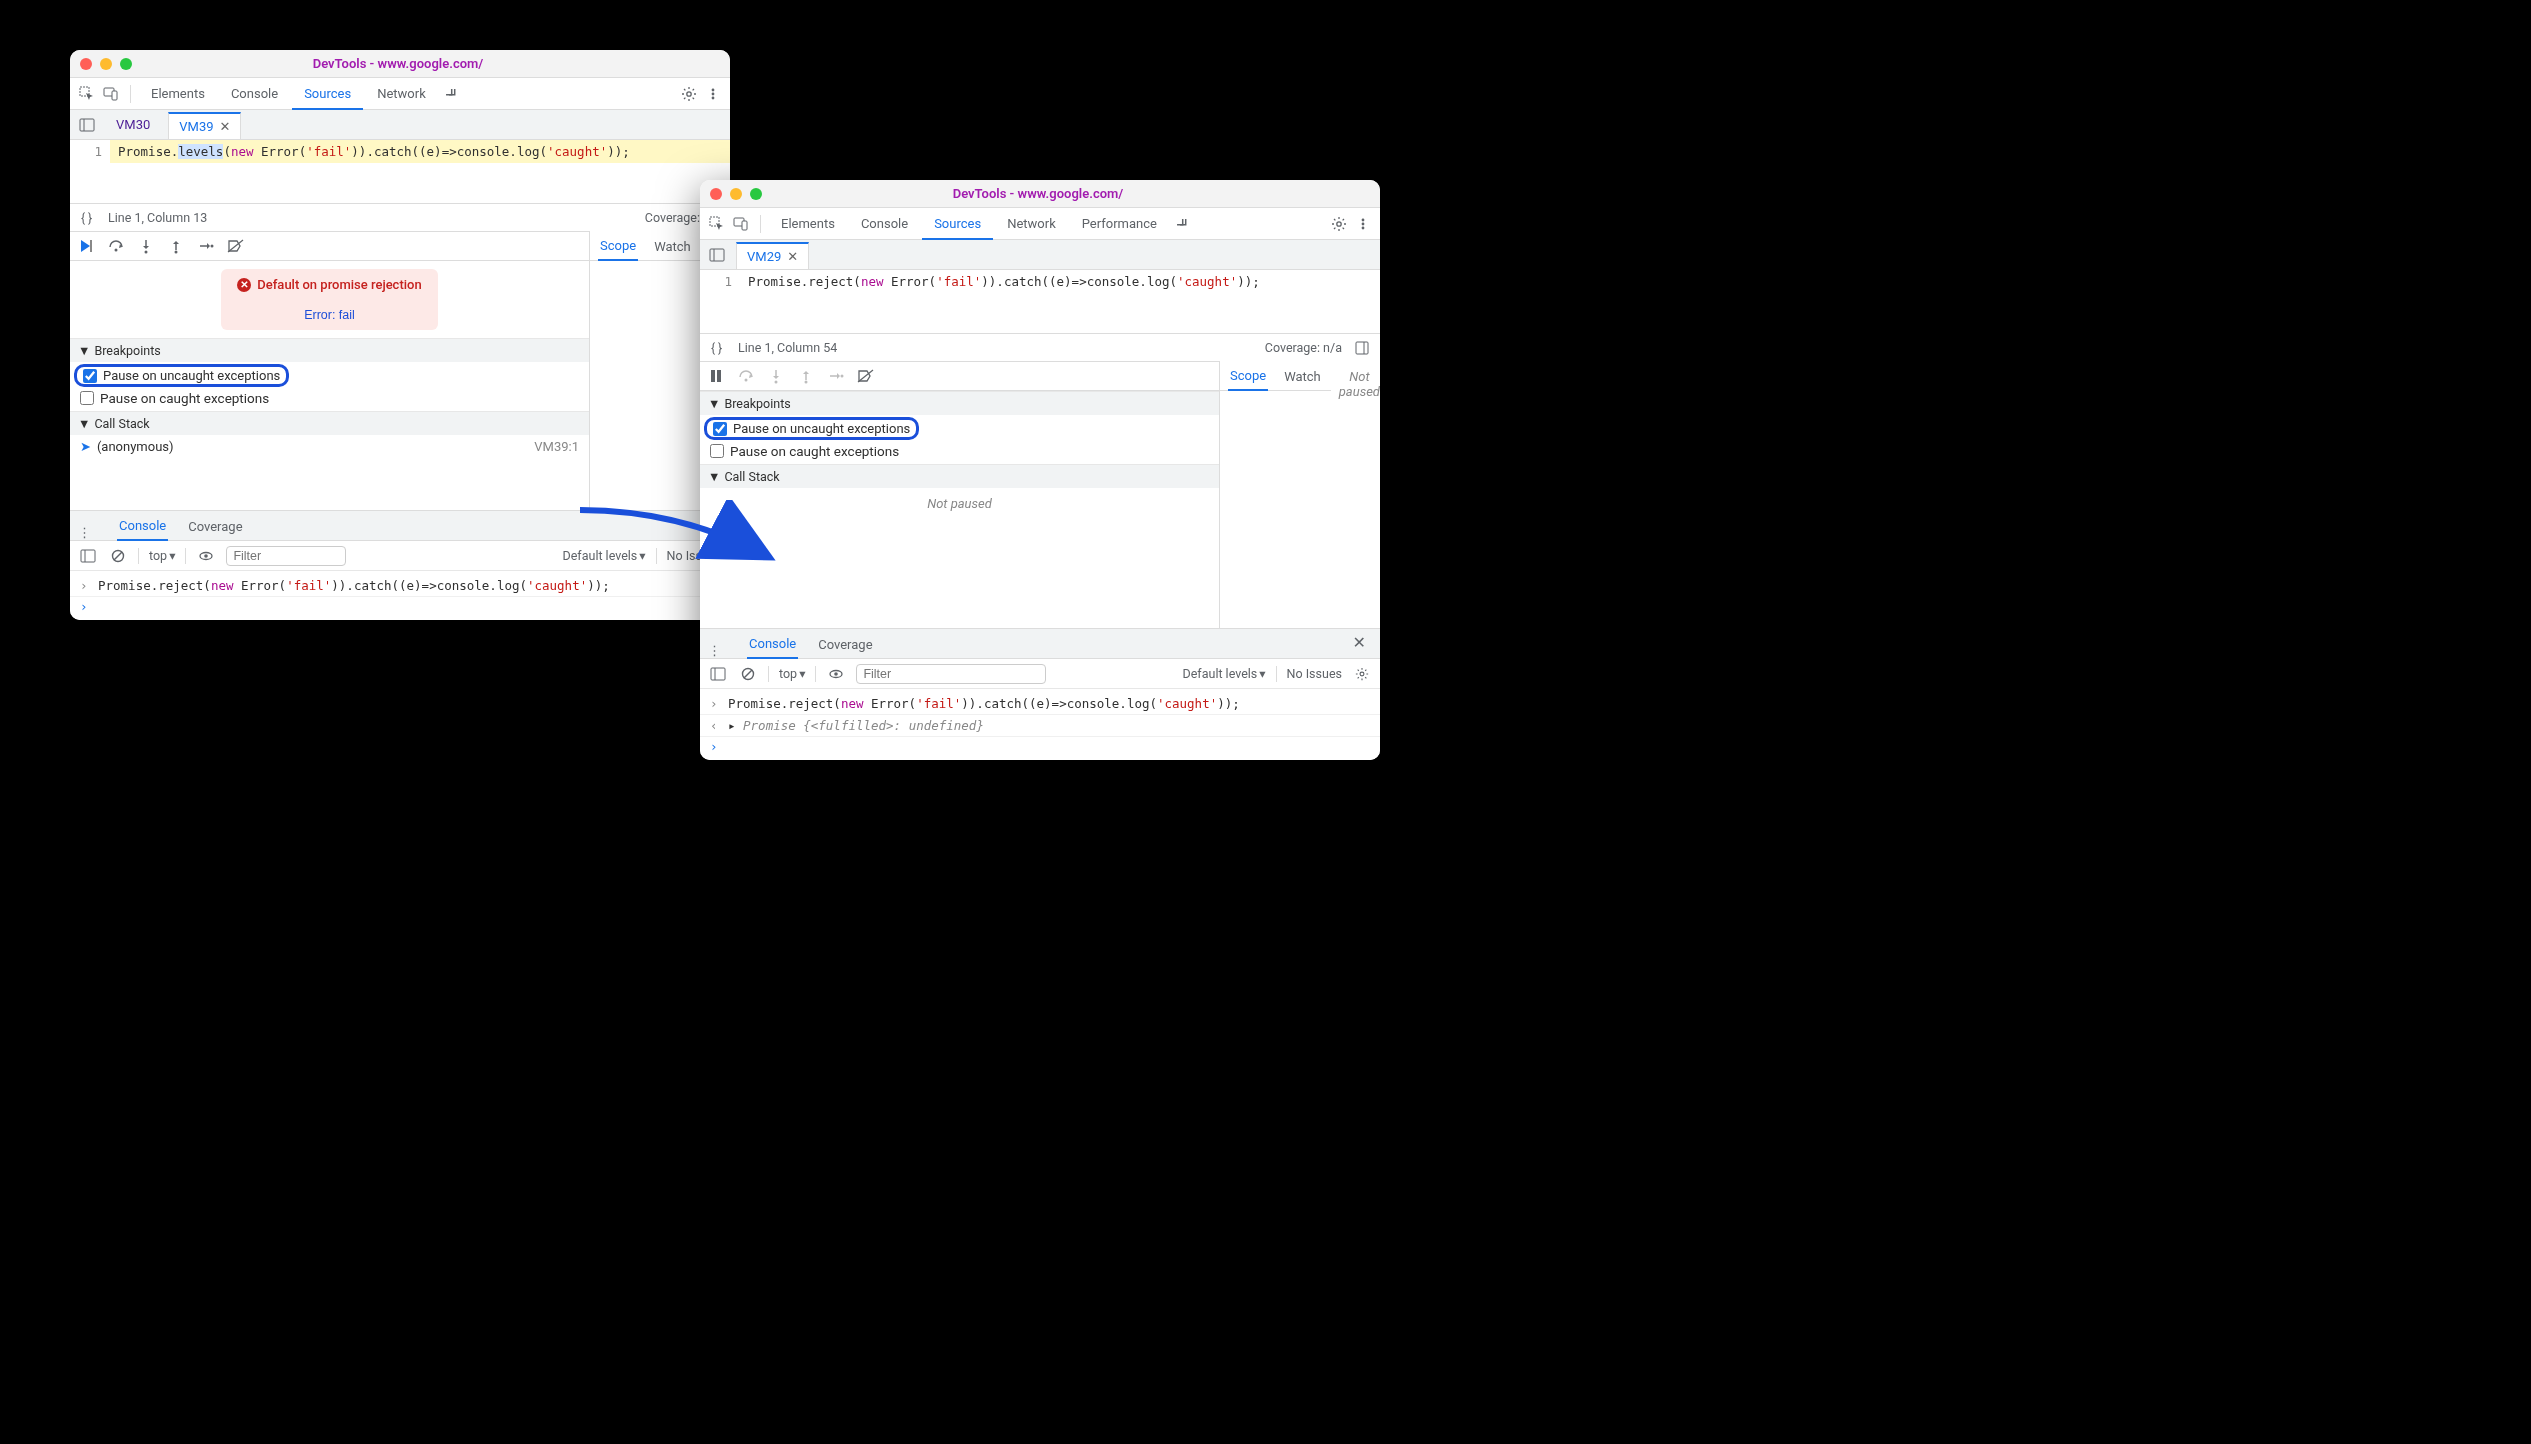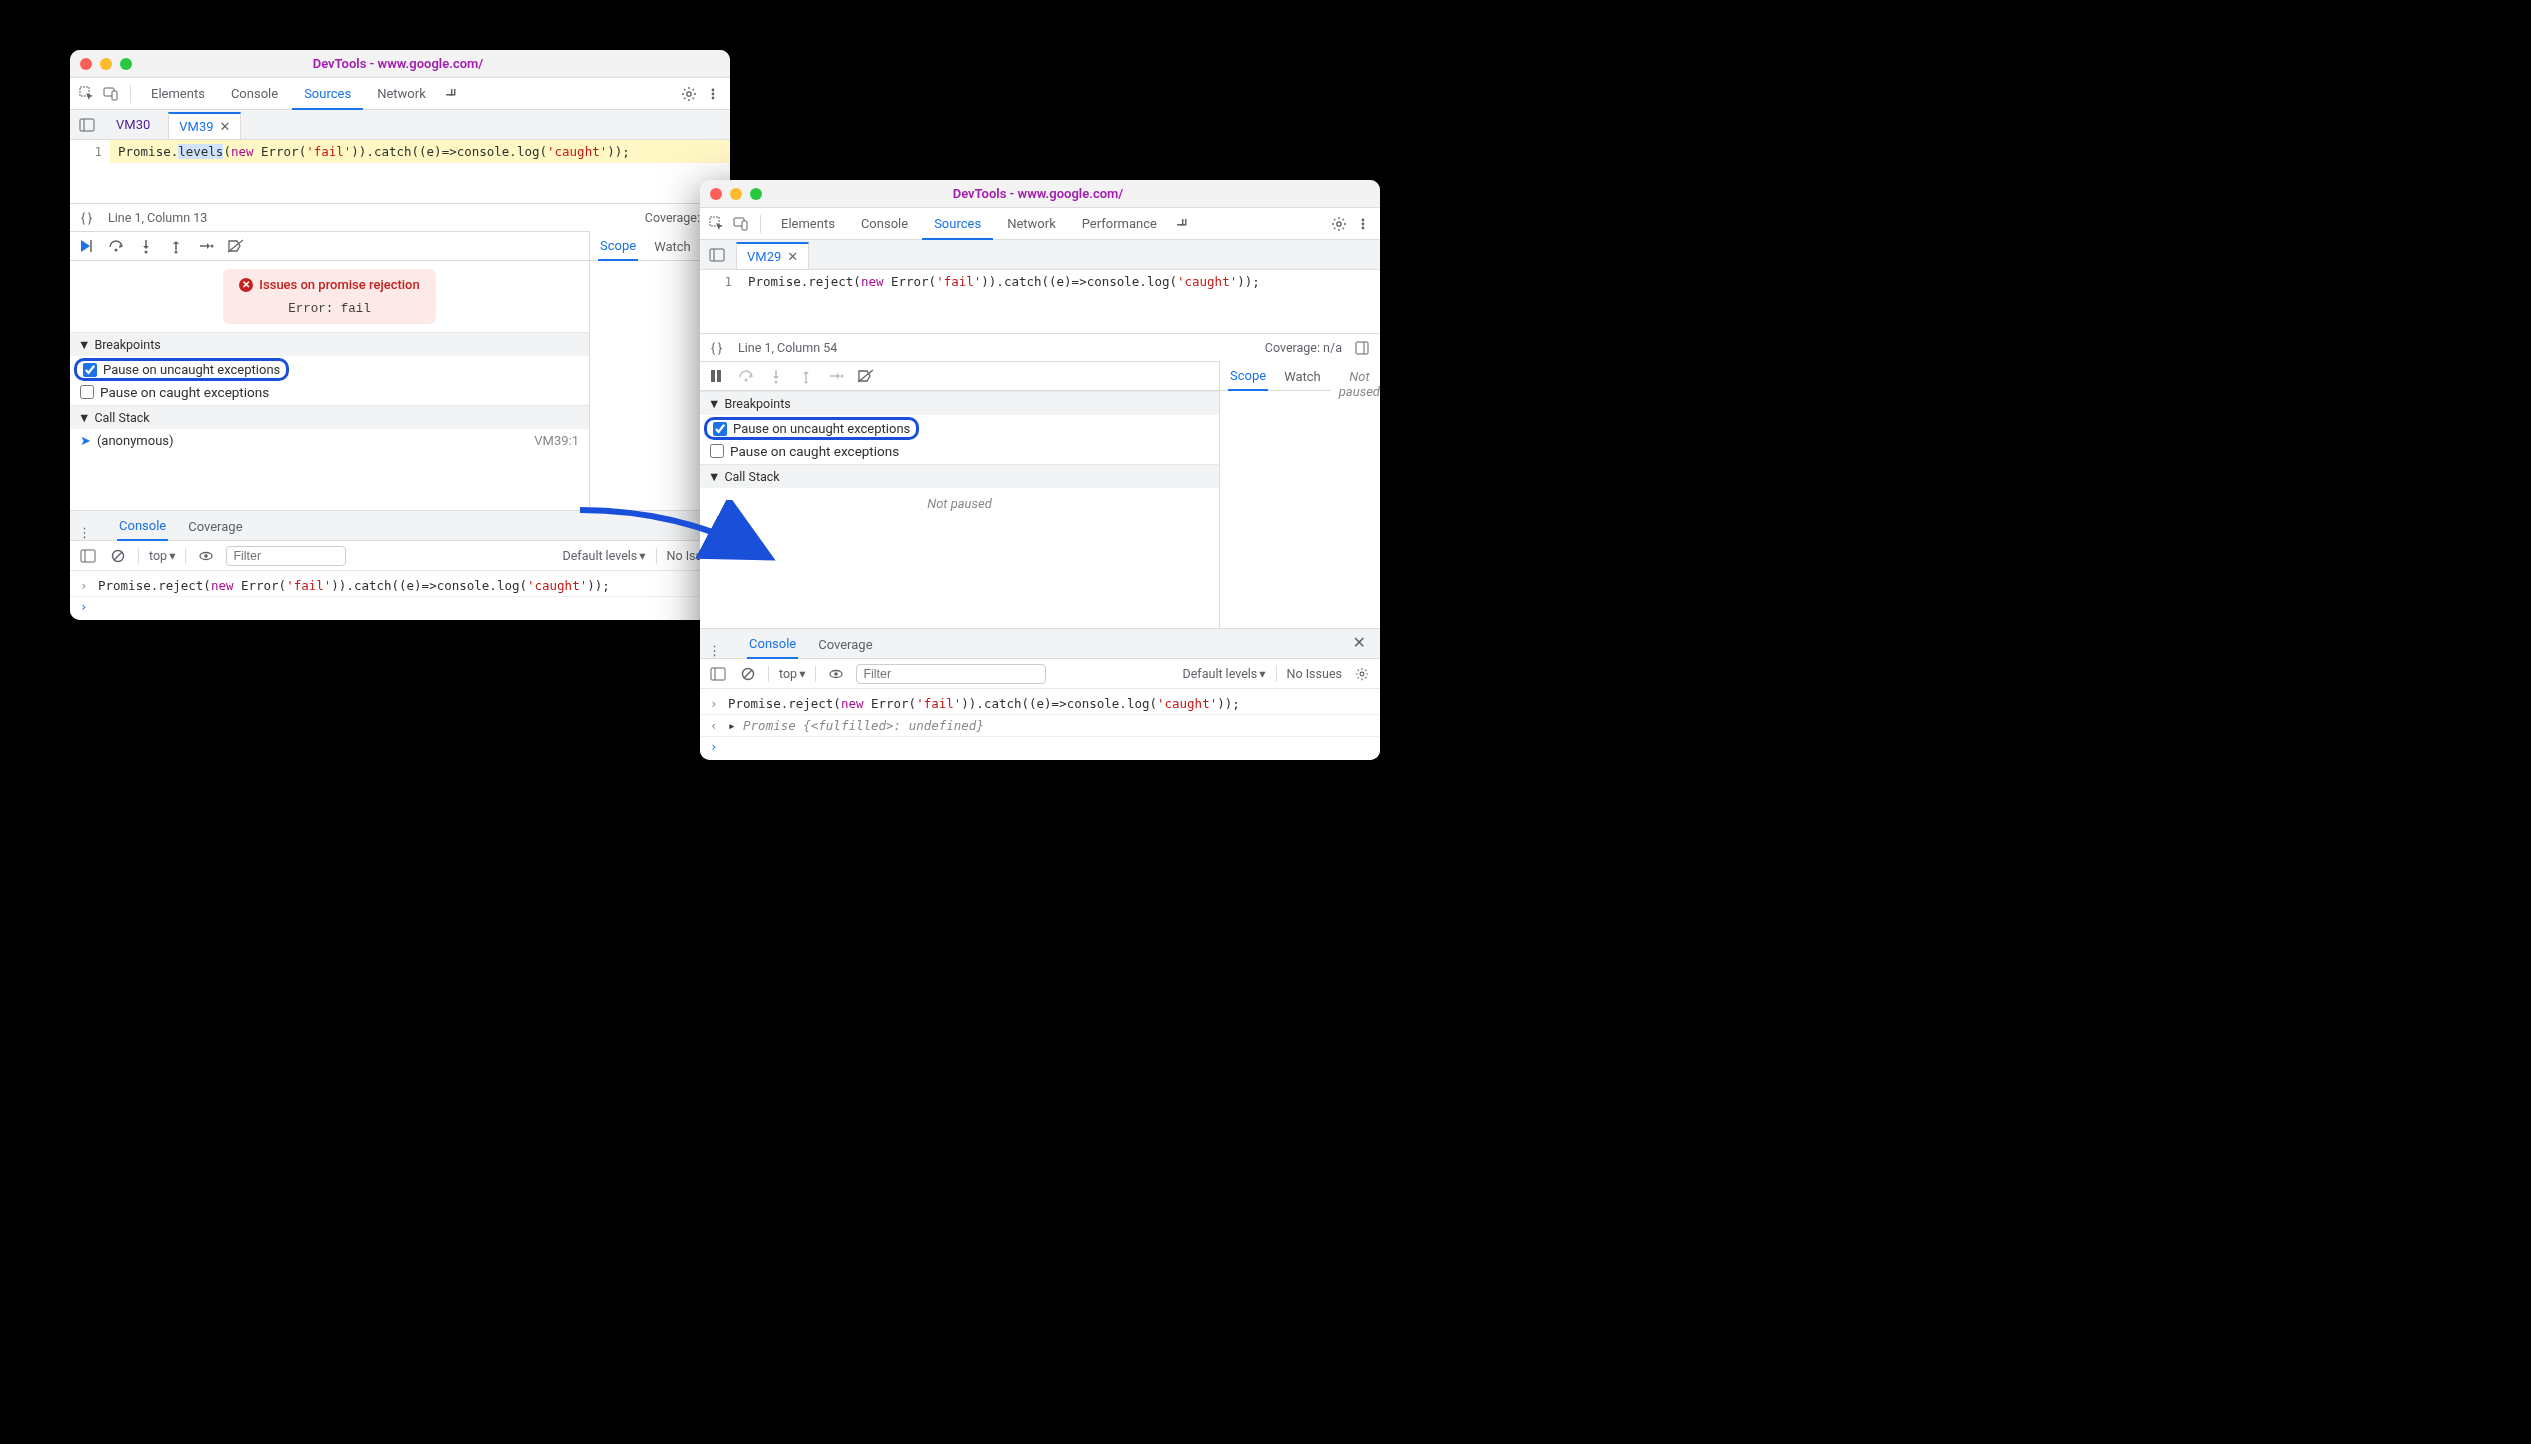--- a/index.html
+++ b/index.html
@@ -164,21 +164,21 @@
   .pause-msg {
     margin: 8px auto;
     background: #fde9e7;
     border-radius: 6px;
     padding: 8px 16px;
     text-align:center;
     width: fit-content;
     font-size: 13px;
   }
   .pause-msg .title { color: #c5221f; font-weight:500; display:flex;align-items:center;justify-content:center;gap:6px; }
-  .pause-msg .err { margin-top:10px; font-family: Liberation Mono, monospace; color:#404040; font-size:12.5px; }
+  .pause-msg .err { margin-top:16px; font-family: Liberation Sans, sans-serif; color:#1d4ed8; font-size:12.5px; }
   .err-circle { width:14px;height:14px;border-radius:50%;background:#c5221f;color:#fff;display:inline-flex;align-items:center;justify-content:center;font-size:10px;font-weight:bold;}
 
   .section-header {
     background: #f1f3f4;
     padding: 4px 8px;
     font-size: 12.5px;
     display:flex;align-items:center;gap:4px;
     border-top:1px solid #e7e7e7;
   }
   .section-body {
@@ -409,21 +409,21 @@
             <svg width="18" height="16">
               <path d="M2 3h8l3 5-3 5H2z" fill="none" stroke="currentColor" stroke-width="1.3"></path>
               <line x1="1" y1="14" x2="16" y2="2" stroke="currentColor" stroke-width="1.3"></line>
             </svg>
           </div>
       </div>
 
       <div class="pause-msg">
         <div class="title">
             <span class="err-circle">✕</span>
-            <span>Issues on promise rejection</span>
+            <span>Default on promise rejection</span>
           </div>
         <div class="err">Error: fail</div>
       </div>
 
       <div class="section-header">▼ <span>Breakpoints</span></div>
       <div class="section-body">
         <div class="highlight-ring" style="display:inline-flex;align-items:center;">
           <input type="checkbox" class="chk" checked="" style="">
           <span style="margin-left:6px;">Pause on uncaught exceptions</span>
         </div>

